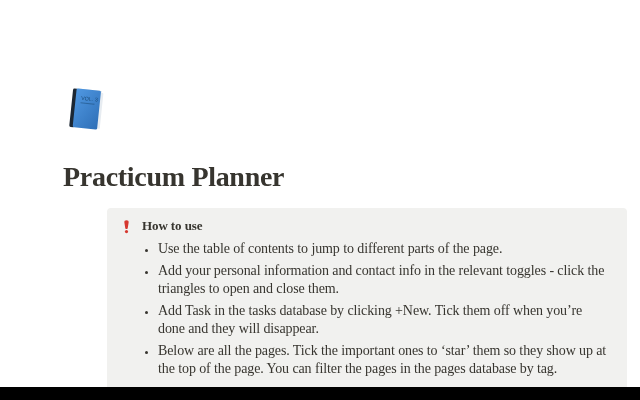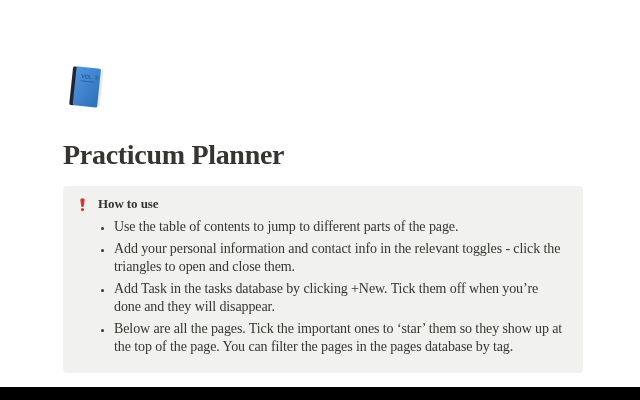--- a/index.html
+++ b/index.html
@@ -9,21 +9,21 @@
   }
   body {
     width: 640px;
     height: 400px;
     overflow: hidden;
     position: relative;
     font-family: "Liberation Serif", "DejaVu Serif", serif;
     color: #37352f;
   }
   .content {
-    padding: 64px 0 0 63px;
+    padding: 86px 0 0 63px;
   }
   .page-icon {
     width: 44px;
     height: 48px;
     margin-left: 2px;
     cursor: pointer;
   }
   .page-icon svg { display: block; width: 100%; height: 100%; }
   .page-title {
     margin: 26px 0 0 0;
@@ -33,20 +33,21 @@
     letter-spacing: -0.3px;
     color: #37352f;
   }
   .callout {
     margin-top: 14px;
     width: 520px;
     box-sizing: border-box;
     background: #f1f1ef;
     border-radius: 4px;
     padding: 9px 16px 13px 13px;
+    margin-left: 44px;
   }
   .callout-head {
     display: flex;
     align-items: center;
     gap: 9px;
   }
   .callout-icon {
     width: 13px;
     height: 15px;
     flex: 0 0 auto;

